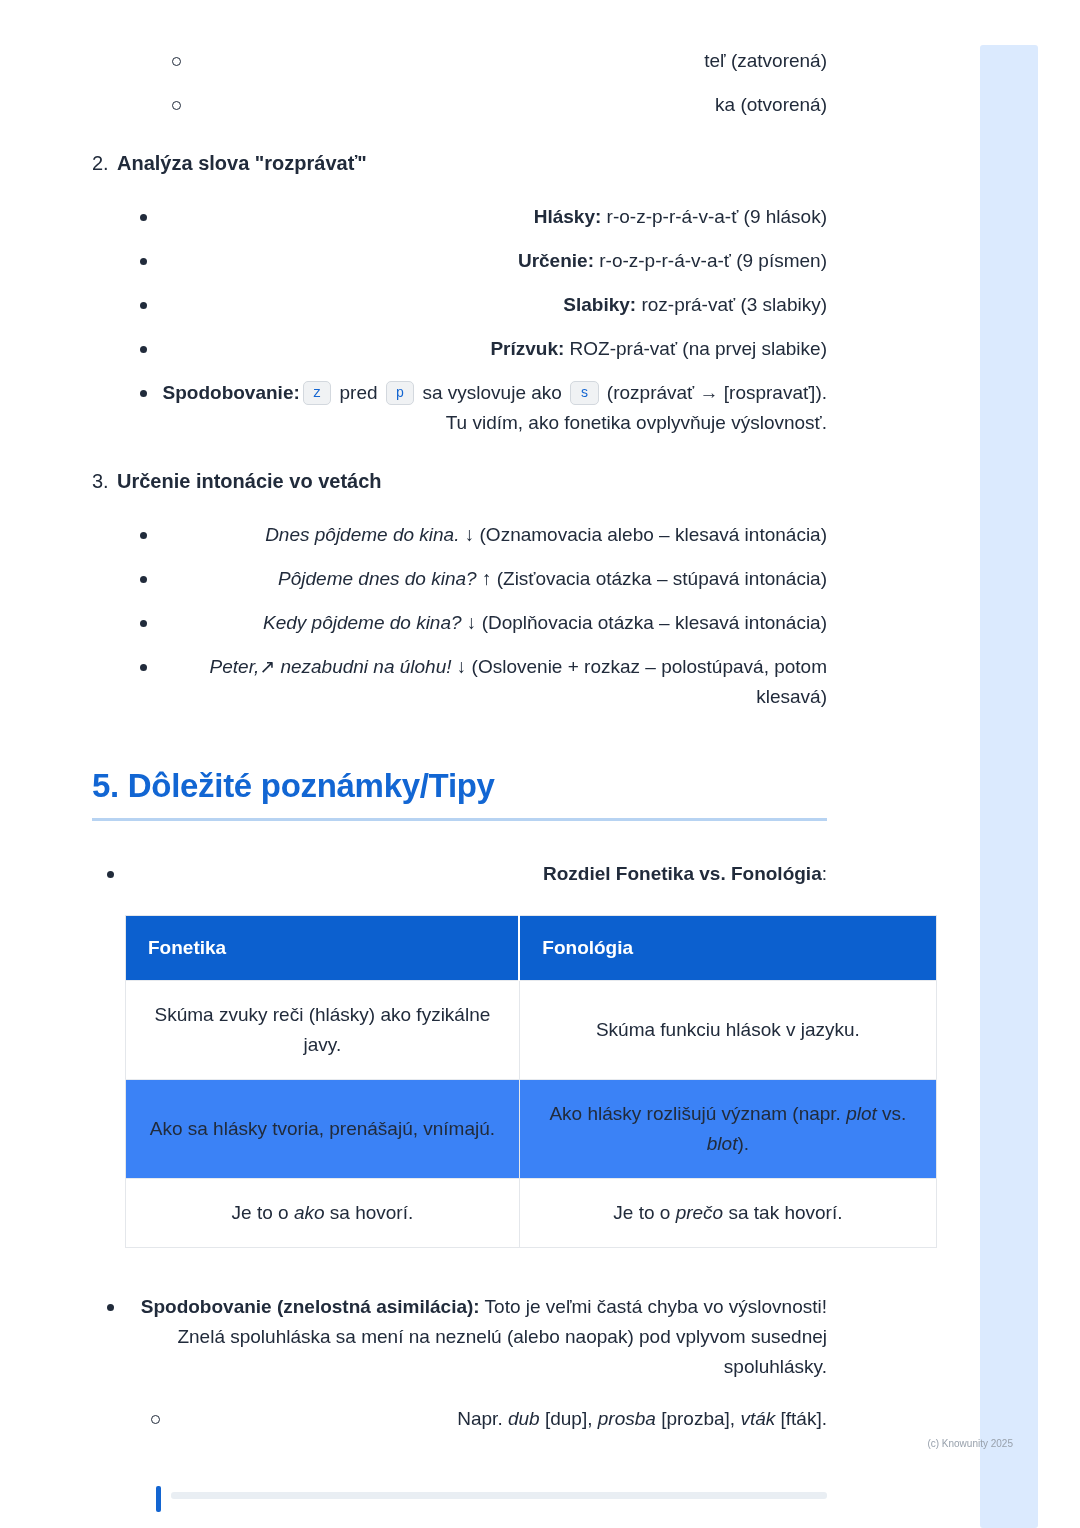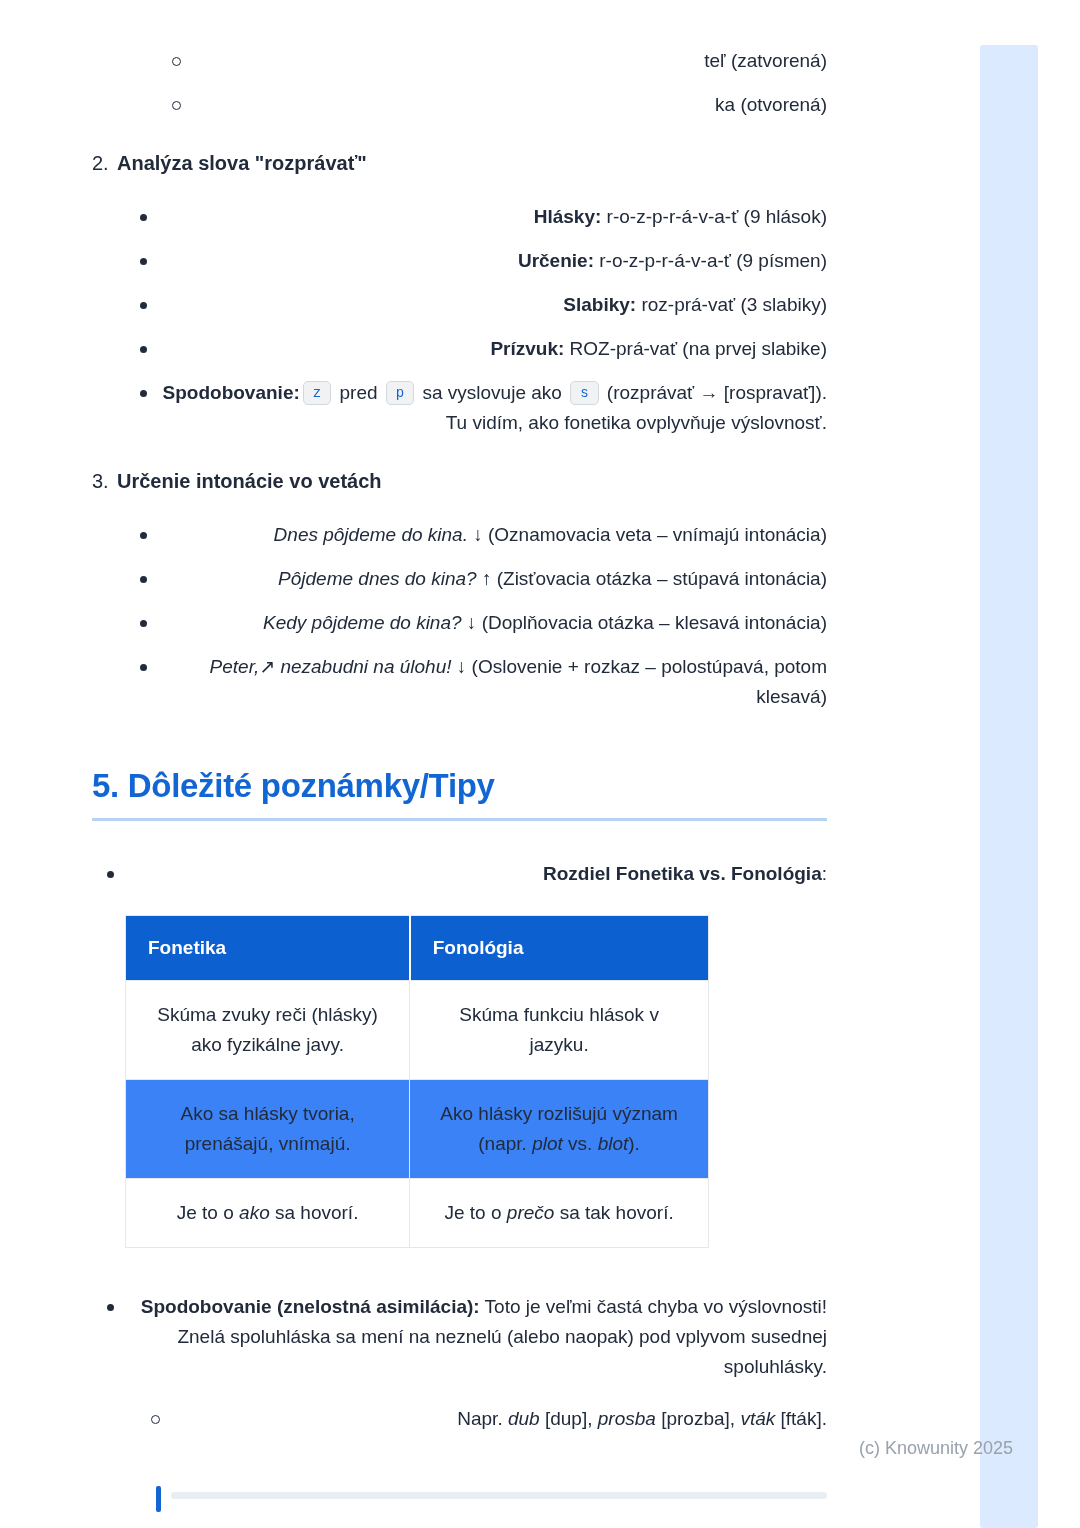--- a/index.html
+++ b/index.html
@@ -28,34 +28,34 @@
   .badge{display:inline-block;font-family:"Liberation Mono","DejaVu Sans Mono",monospace;
          font-size:14px;line-height:18px;color:#1365d1;background:#f0f2f4;border:1px solid #d3d8de;
          border-radius:5px;padding:2px 9px;margin:0 3px;vertical-align:2px;}
 
   h2.blue{margin:54px 0 0 0;font-size:33px;line-height:40px;font-weight:700;color:#1266d3;letter-spacing:-0.3px;}
   .h2-rule{height:3px;background:#b7d3f2;border:none;margin:12px 0 0 0;width:100%;}
 
   .s5-bullet1{margin-top:38px;}
   .justified{text-align:justify;}
 
-  table.cmp{border-collapse:collapse;margin:26px 0 0 33px;width:584px;font-size:19px;
+  table.cmp{border-collapse:collapse;margin:26px 0 0 33px;width:812px;font-size:19px;
             border:1px solid #e4e7eb;}
   table.cmp th{background:#0c60cf;color:#ffffff;font-weight:700;text-align:left;
                padding:21px 22px;font-size:19px;}
   table.cmp th + th{border-left:2px solid #ffffff;}
   table.cmp td{padding:19px 22px;line-height:30px;vertical-align:middle;}
   table.cmp td + td{border-left:1px solid #e4e7eb;}
   table.cmp tbody tr{border-top:1px solid #e7eaee;text-align:center;}
   table.cmp tbody tr.alt{background:#3b82f6;}
 
   .s5-bullet2{margin-top:44px;}
   .sub-list{margin-left:45px;margin-top:22px;}
 
-  .footer{position:absolute;right:67px;top:1438px;font-size:18px;color:#98a1ac;}
+  .footer{position:absolute;right:67px;top:1438px;font-size:10px;color:#98a1ac;}
   .scroll-strip{position:absolute;right:42px;top:45px;width:58px;height:1483px;background:#dbeafe;border-radius:3px;}
   .quote-bar{position:absolute;left:156px;top:1486px;width:5px;height:26px;background:#1365d1;border-radius:2px;}
   .quote-line{position:absolute;left:171px;top:1492px;width:656px;height:7px;background:#e9eef3;border-radius:3px;}
 </style>
 </head>
 <body>
 
 <div class="page">
   <div class="scroll-strip"></div>
 
@@ -101,21 +101,21 @@
     </div>
 
     <div class="num-row">
       <span class="num">3.</span>
       <span class="ttl">Určenie intonácie vo vetách</span>
     </div>
 
     <div class="l1-list">
       <div class="li">
         <span class="marker dot"></span>
-        <div class="body"><em>Dnes pôjdeme do kina.</em><span> ↓ (Oznamovacia veta – vnímajú intonácia)</span></div>
+        <div class="body"><em>Dnes pôjdeme do kina.</em><span> ↓ (Oznamovacia alebo – klesavá intonácia)</span></div>
       </div>
       <div class="li">
         <span class="marker dot"></span>
         <div class="body"><em>Pôjdeme dnes do kina?</em><span> ↑ (Zisťovacia otázka – stúpavá intonácia)</span></div>
       </div>
       <div class="li">
         <span class="marker dot"></span>
         <div class="body"><em>Kedy pôjdeme do kina?</em><span> ↓ (Doplňovacia otázka – klesavá intonácia)</span></div>
       </div>
       <div class="li">

